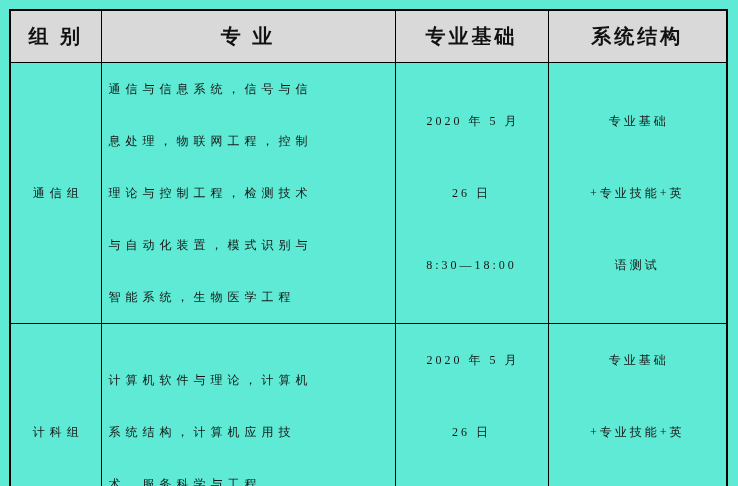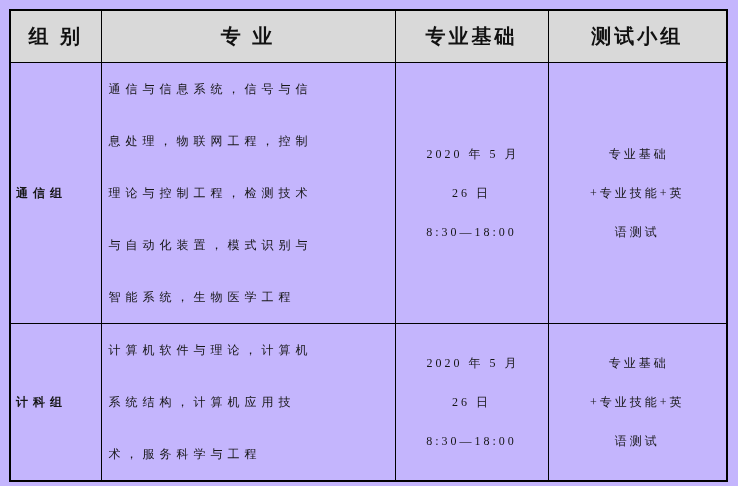--- a/index.html
+++ b/index.html
@@ -1,20 +1,20 @@
 <!DOCTYPE html>
 <html><head>
 <meta charset="utf-8">
 <style>
   html, body { margin: 0; padding: 0; }
   .page {
     position: relative;
     width: 738px;
     height: 486px;
-    background: #c4b5fd;
+    background: #5eead4;
     font-family: "Liberation Serif", "DejaVu Serif", serif;
     color: #161616;
     overflow: hidden;
   }
   table.schedule {
     position: absolute;
     left: 9px;
     top: 9px;
     width: 717px;
     border-collapse: collapse;
@@ -38,56 +38,56 @@
     font-size: 20px;
     letter-spacing: 3px;
     text-align: center;
     vertical-align: middle;
     color: #111;
   }
   tr.data-row-1 { height: 261px; }
   tr.data-row-2 { height: 155px; }
   td { vertical-align: middle; font-size: 12px; }
   td.group-cell {
+    text-align: center;
     letter-spacing: 5px;
     text-indent: 5px; 
-    font-weight: bold;
   }
   td.major-cell {
     text-align: left;
     padding: 0 7px;
     white-space: pre-line;
     line-height: 52px;
     letter-spacing: 5px;
   }
   td.time-cell, td.test-cell {
     text-align: center;
     white-space: pre-line;
-    line-height: 39px;
+    line-height: 72px;
     letter-spacing: 3px;
     text-indent: 3px;
   }
 </style>
 </head>
 <body>
 
 <div class="page">
   <table class="schedule">
     <colgroup>
       <col class="c1">
         <col class="c2">
         <col class="c3">
         <col class="c4">
     </colgroup>
     <thead>
       <tr class="header-row">
         <th>组 别</th>
         <th>专 业</th>
         <th>专业基础</th>
-        <th>测试小组</th>
+        <th>系统结构</th>
       </tr>
     </thead>
     <tbody>
       <tr class="data-row-1">
         <td class="group-cell">通信组</td>
         <td class="major-cell">通信与信息系统，信号与信
 息处理，物联网工程，控制
 理论与控制工程，检测技术
 与自动化装置，模式识别与
 智能系统，生物医学工程</td>

